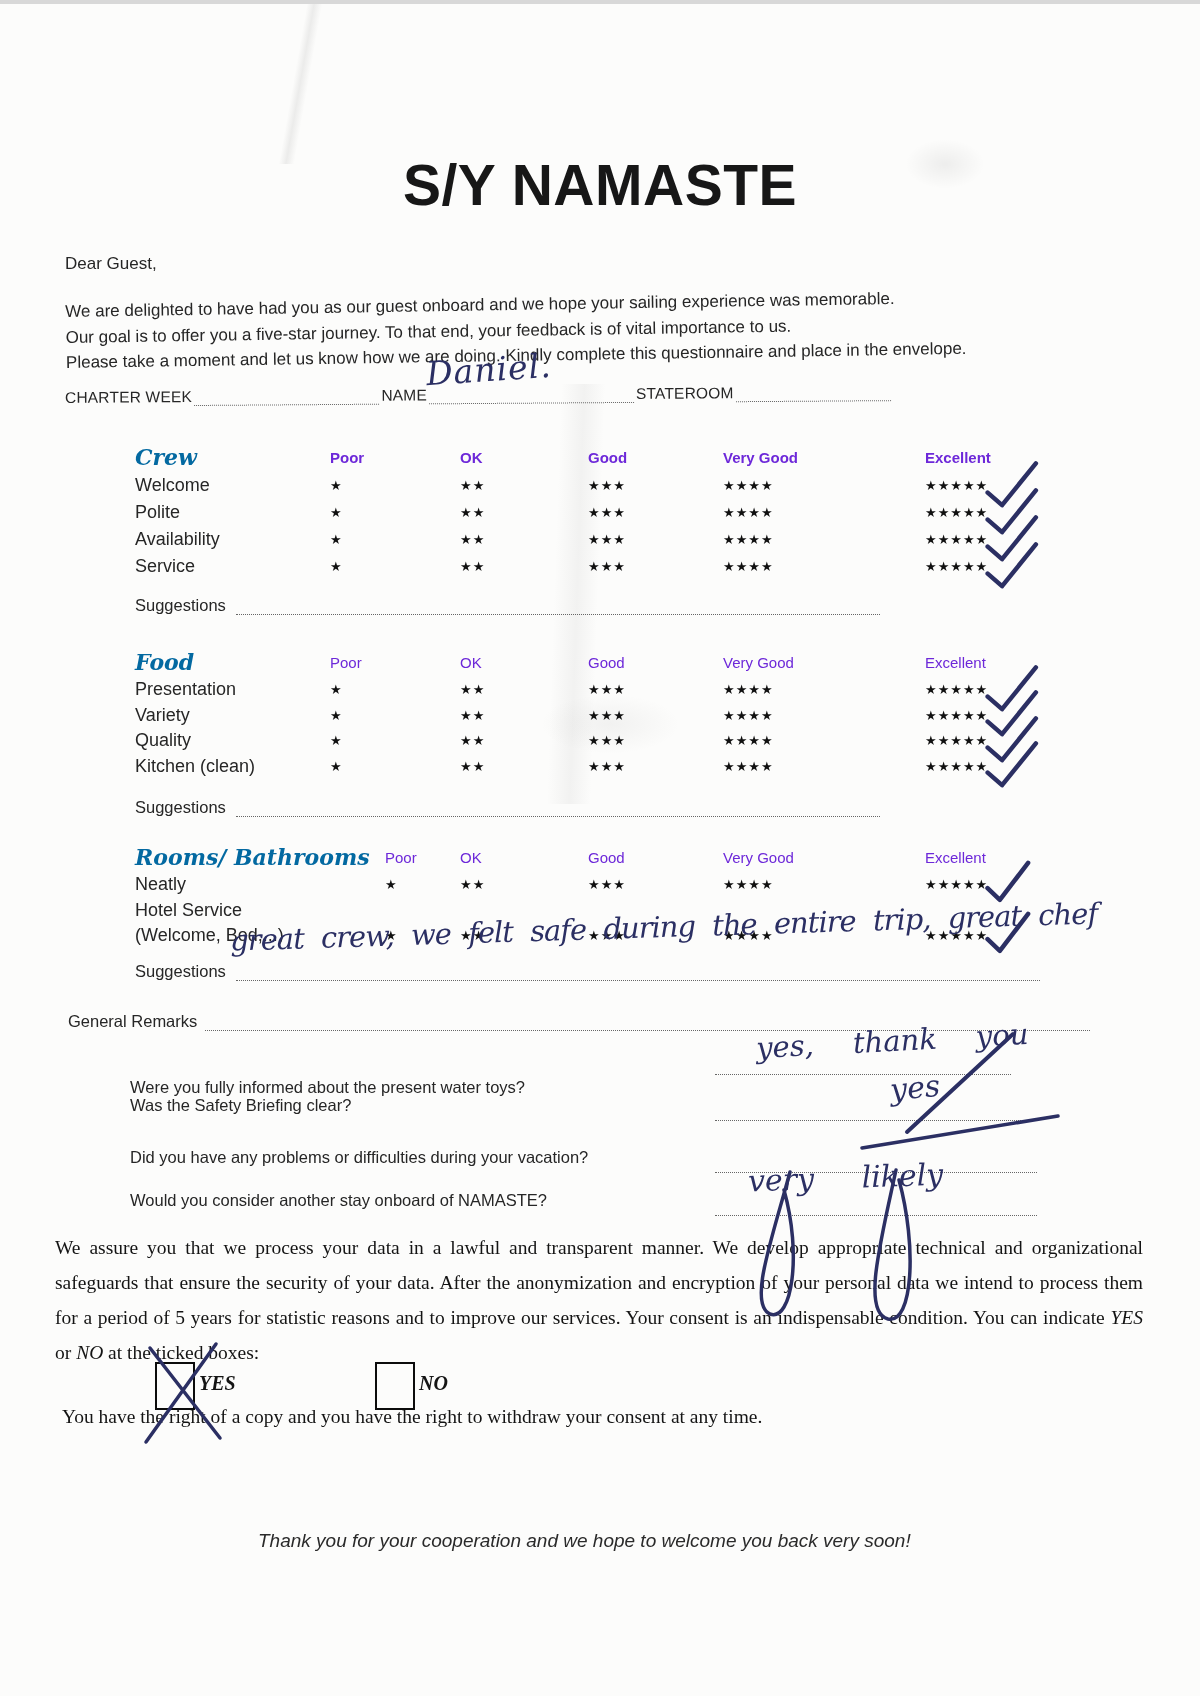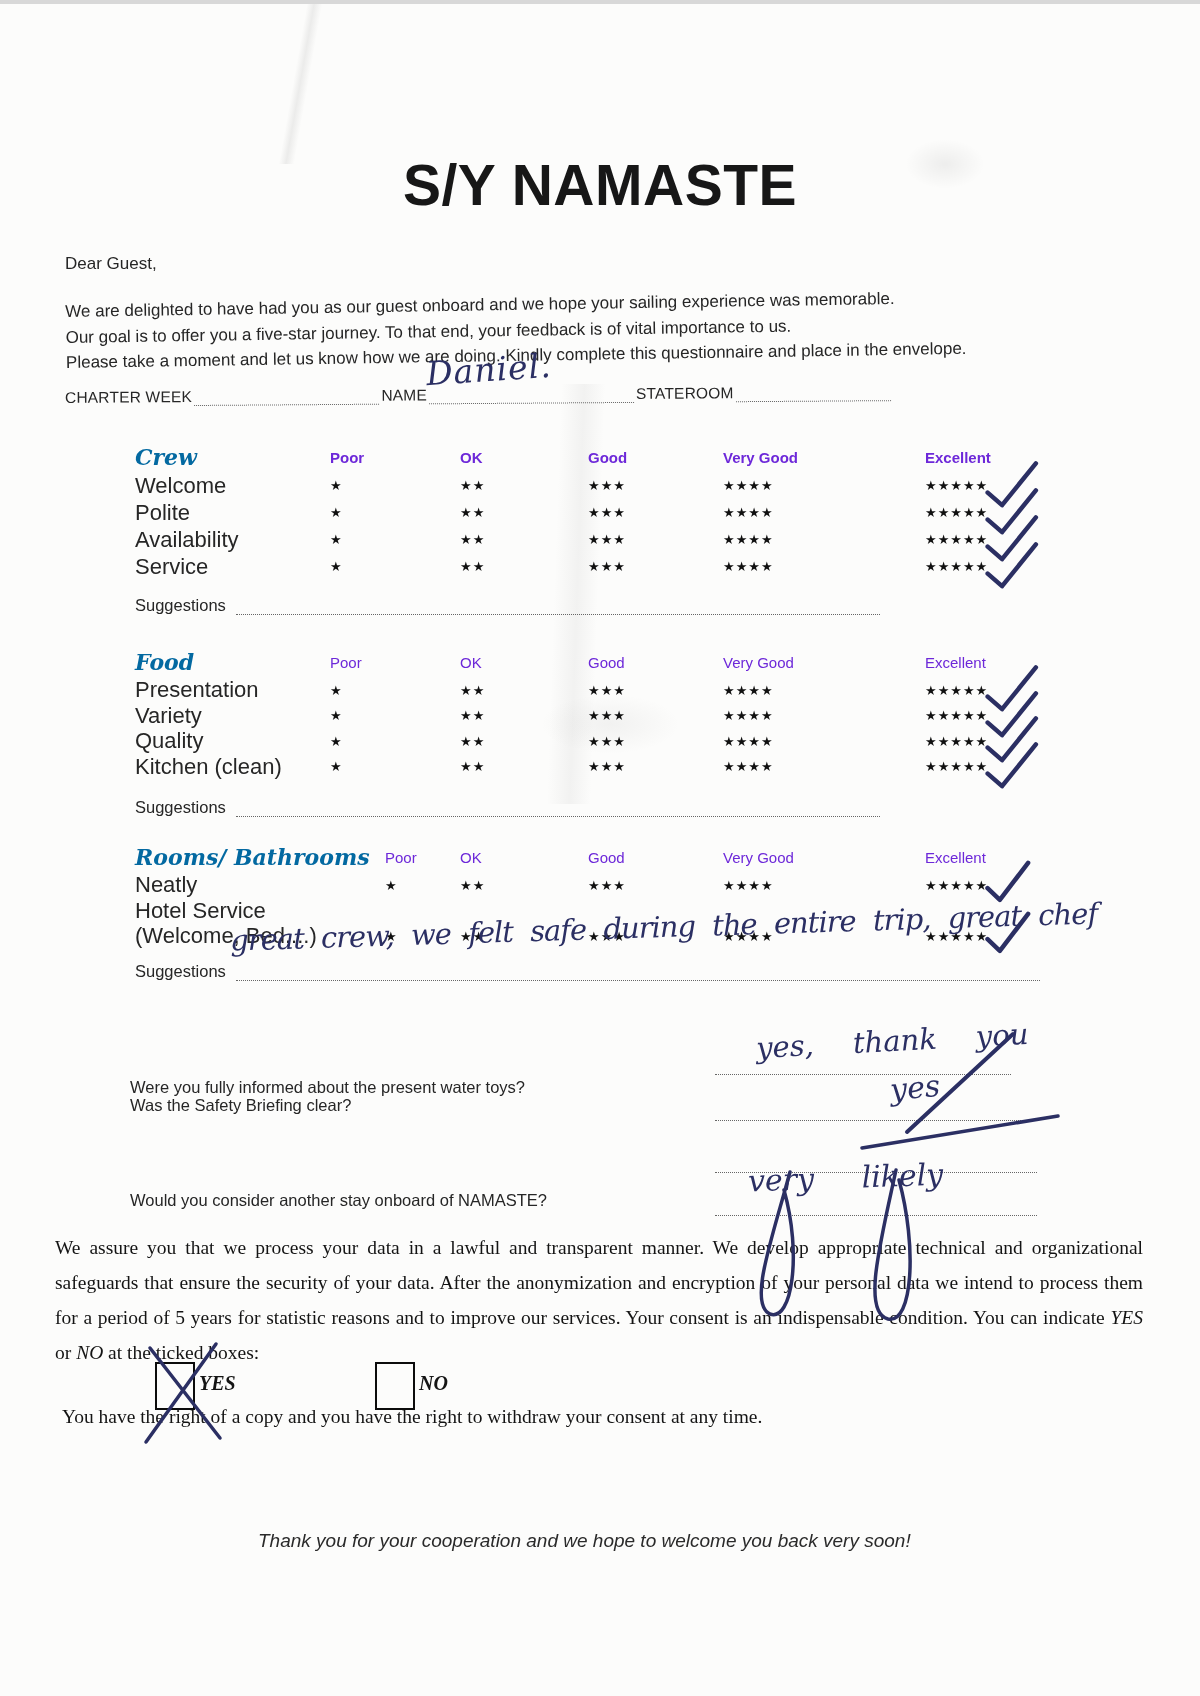--- a/index.html
+++ b/index.html
@@ -30,21 +30,21 @@
   
   .sec{position:absolute;left:135px;width:1070px;}
   .rgrid{display:grid;grid-template-columns:195px 130px 128px 135px 202px 120px 60px;align-items:center;}
   .rooms .rgrid{grid-template-columns:250px 75px 128px 135px 202px 120px 60px;}
   .sec-title{font-family:"DejaVu Serif",serif;font-style:italic;font-weight:bold;font-size:22px;color:#0369a1;}
   .hrow{height:30px;}
   .hcell{font-size:15px;color:#6d28d9;}
   .crew .hcell{font-weight:bold;}
   .rrow{height:27px;}
   .food .rrow,.rooms .rrow{height:25.5px;}
-  .rlabel{font-size:22px;}
+  .rlabel{font-size:18px;}
   .stars{font-size:13px;letter-spacing:1px;color:#101010;}
   .chk{overflow:visible;height:0;}
   .chk svg{overflow:visible;margin-left:-62px;transform:translateY(-24px) rotate(-6deg);}
   .sug{position:absolute;display:flex;align-items:flex-end;font-size:16.5px;}
   .sug .dots{flex:1;margin-left:10px;}
   
   .gr{position:absolute;left:68px;top:1008px;width:1022px;display:flex;align-items:flex-end;font-size:16.5px;}
   .gr .dots{flex:1;margin-left:8px;}
   .q{position:absolute;left:130px;font-size:16.5px;}
   .aline{position:absolute;left:715px;border-bottom:1.5px dotted #666;height:6px;}
@@ -259,27 +259,32 @@
       <span class="chk"><svg width="50" height="42">
             <path class="ckm" d="M4 25 L15 38 L47 4"></path>
           </svg></span>
     </div>
   </div>
   <div class="sug" style="left:135px;top:958px;width:905px">
     <span>Suggestions</span>
     <span class="dots"></span>
   </div>
 
+  <div class="gr">
+    <span>General Remarks</span>
+    <span class="dots"></span>
+  </div>
 
   <div class="q" style="top:1074px">Were you fully informed about the present water toys?</div>
   <div class="aline" style="top:1064px;width:296px"></div>
 
   <div class="q" style="top:1092px">Was the Safety Briefing clear?</div>
   <div class="aline" style="top:1110px;width:318px"></div>
 
+  <div class="q" style="top:1144px">Did you have any problems or difficulties during your vacation?</div>
   <div class="aline" style="top:1162px;width:322px"></div>
 
   <div class="q" style="top:1187px">Would you consider another stay onboard of NAMASTE?</div>
   <div class="aline" style="top:1205px;width:322px"></div>
 
   <p class="consent-text">
     <span>We assure you that we process your data in a lawful and transparent manner. We develop appropriate technical and organizational safeguards that ensure the security of your data. After the anonymization and encryption of your personal data we intend to process them for a period of 5 years for statistic reasons and to improve our services. Your consent is an indispensable condition. You can indicate</span><span class="ital"> YES</span><span> or </span><span class="ital">NO</span><span> at the ticked boxes:</span>
   </p>
 
   <div class="cbox" style="left:155px;top:1358px"></div>

